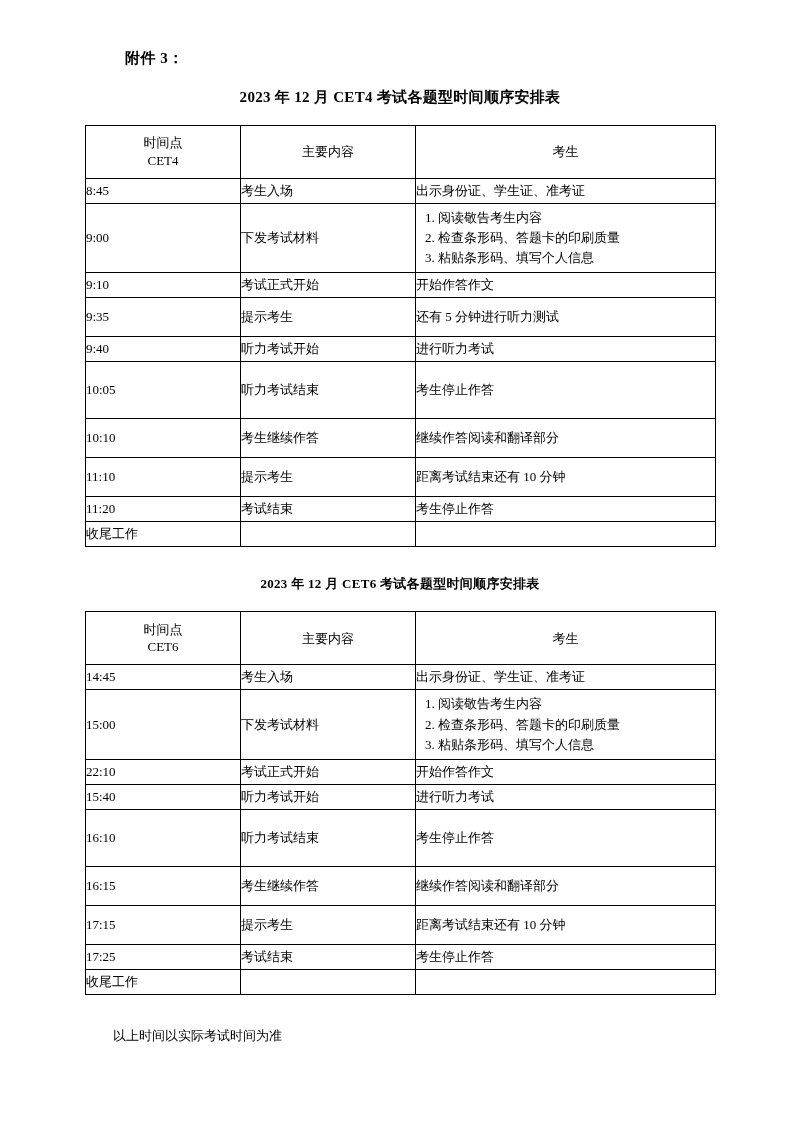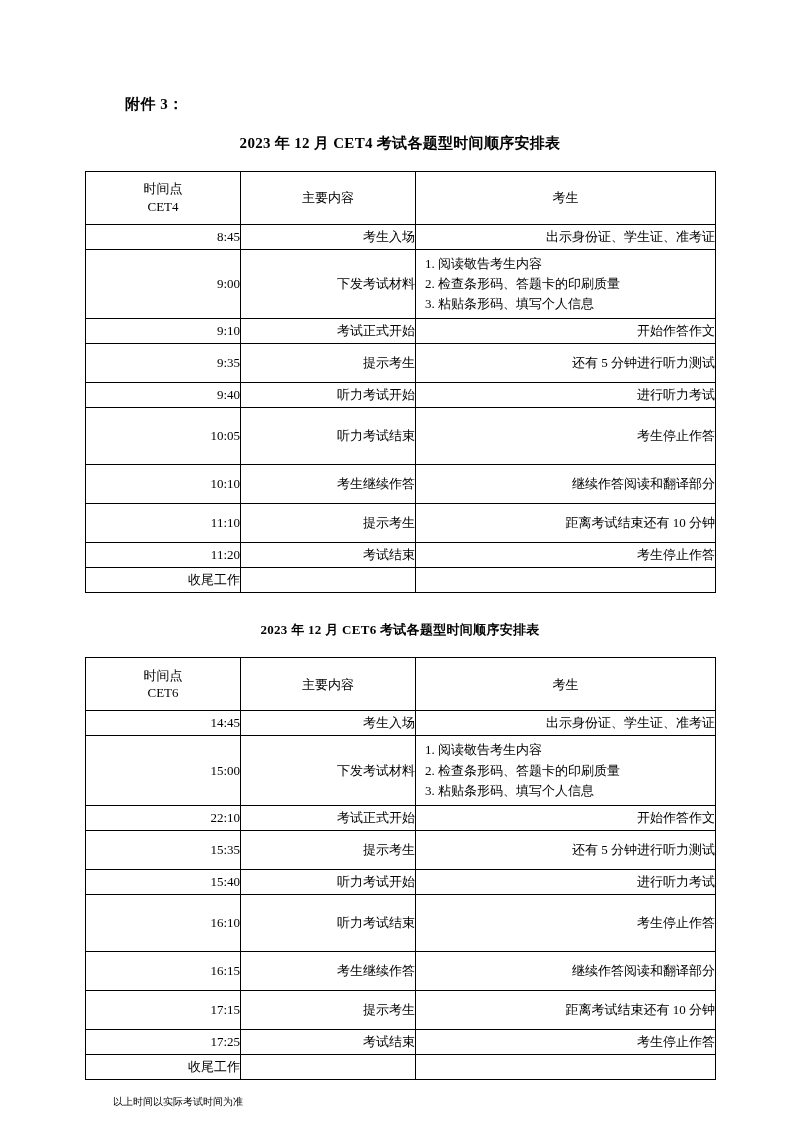--- a/index.html
+++ b/index.html
@@ -18,21 +18,21 @@
   .page {
     position: relative;
     width: 800px;
     height: 1131px;
     box-sizing: border-box;
     padding: 0 85px;
   }
   .attachment-label {
     font-size: 15px;
     font-weight: bold;
-    margin-top: 95px;
+    margin-top: 49px;
     margin-left: 40px;
     letter-spacing: 0.5px;
   }
   .doc-title {
     text-align: center;
     font-size: 15px;
     font-weight: bold;
     margin-top: 20px;
     margin-bottom: 0;
     letter-spacing: 0.3px;
@@ -64,34 +64,34 @@
 
   .hdr td {
     text-align: center;
     font-weight: bold;
     font-size: 15px;
     height: 52px;
     line-height: 1.35;
   }
   .hdr .time-head { line-height: 1.35; }
   .cell-center {
-    text-align: right;
+    text-align: left;
   }
   .row-normal td { height: 24px; }
   .row-tall td { height: 56px; }
   .row-mid td { height: 38px; }
   .bold { font-weight: bold; }
   .multiline {
     line-height: 1.55;
     padding: 4px 0 4px 9px !important;
     text-align: left;
   }
   .footer-note {
-    font-size: 10px;
-    margin-top: 15px;
+    font-size: 13px;
+    margin-top: 32px;
     margin-left: 28px;
   }
 </style>
 </head>
 <body>
 
 <div class="page">
 
   <div class="attachment-label">附件 3：</div>
 
@@ -198,25 +198,20 @@
             <div>1. 阅读敬告考生内容</div>
             <div>2. 检查条形码、答题卡的印刷质量</div>
             <div>3. 粘贴条形码、填写个人信息</div>
           </td>
         </tr>
         <tr class="row-normal">
           <td class="cell-center bold">22:10</td>
           <td class="cell-center">考试正式开始</td>
           <td class="cell-center">开始作答作文</td>
         </tr>
-        <tr class="row-mid">
-          <td class="cell-center bold">15:35</td>
-          <td class="cell-center">提示考生</td>
-          <td class="cell-center">还有 5 分钟进行听力测试</td>
-        </tr>
         <tr class="row-normal">
           <td class="cell-center bold">15:40</td>
           <td class="cell-center">听力考试开始</td>
           <td class="cell-center">进行听力考试</td>
         </tr>
         <tr class="row-tall">
           <td class="cell-center bold">16:10</td>
           <td class="cell-center">听力考试结束</td>
           <td class="cell-center">考生停止作答</td>
         </tr>

